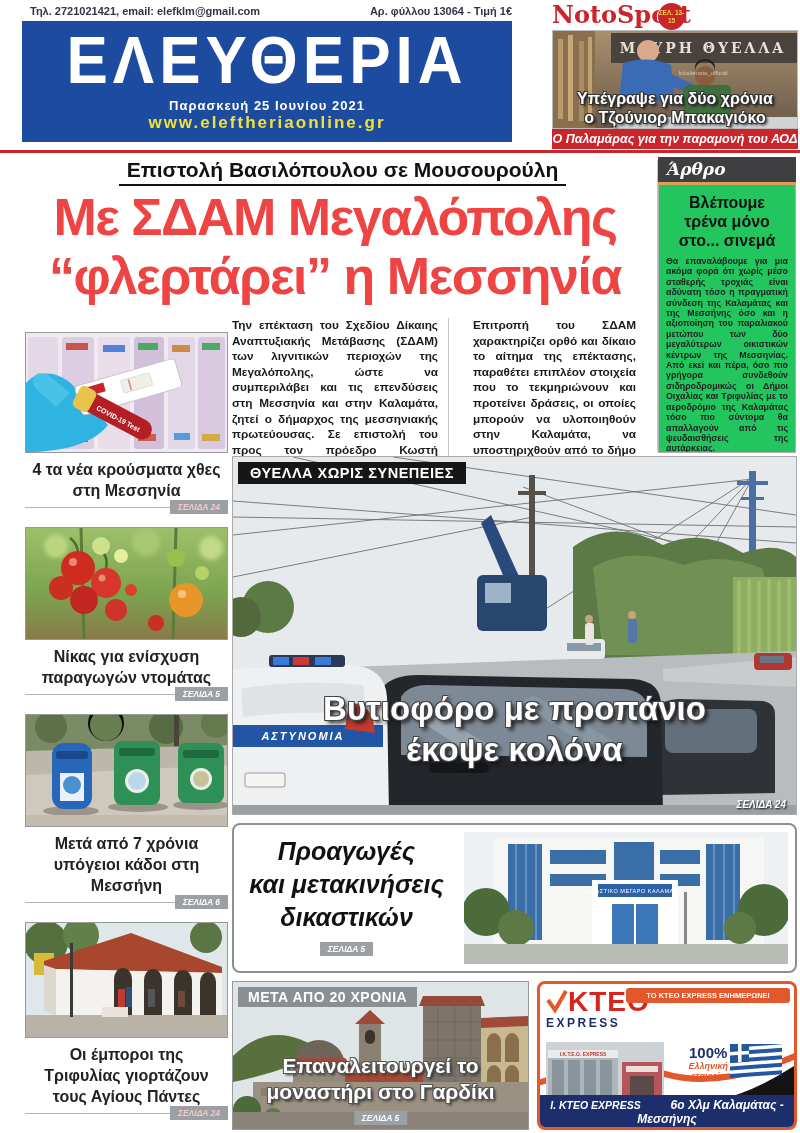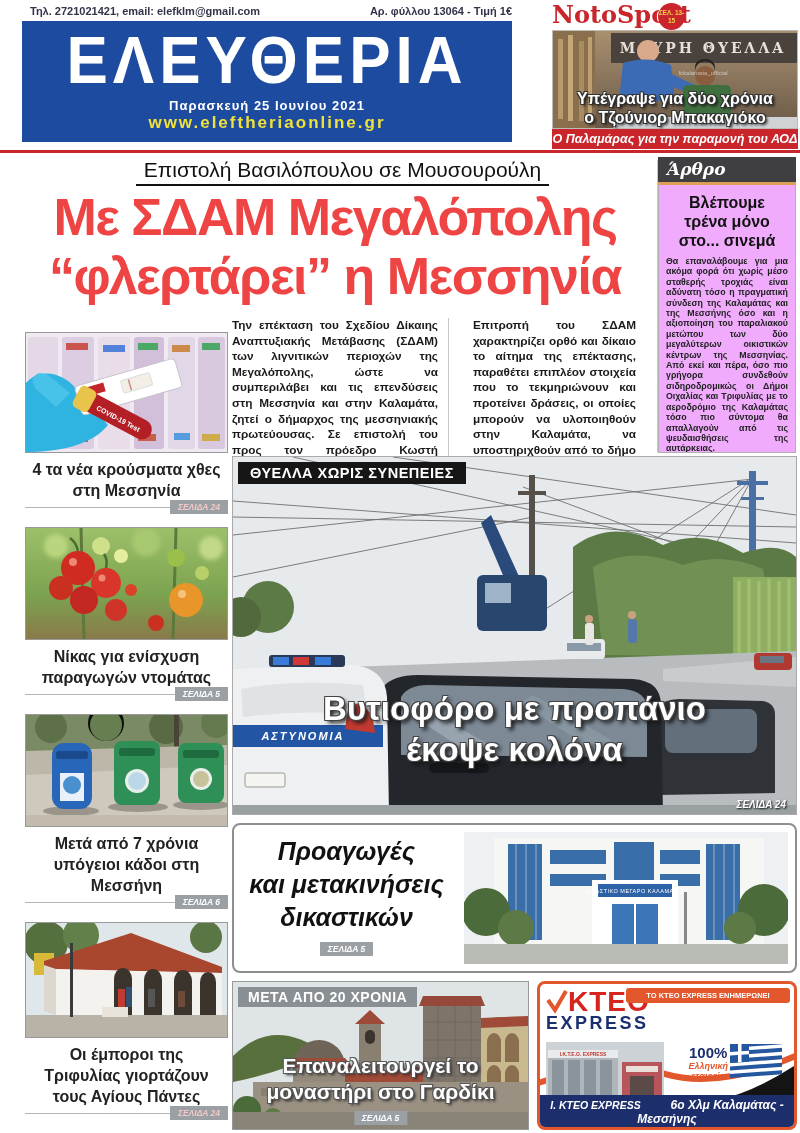--- a/index.html
+++ b/index.html
@@ -22,33 +22,33 @@
   .ns-badge { position:absolute; left:106px; top:1px; width:27px; height:27px; border-radius:50%; background:#c9252b; color:#f3d14c; font-size:6.5px; font-weight:bold; line-height:8px; display:flex; flex-direction:column; align-items:center; justify-content:center; text-align:center; }
   .ns-photo { position:absolute; left:0; top:28px; right:0; bottom:20px; overflow:hidden; border:1px solid #bbb; }
   .ns-headline { position:absolute; left:0; right:0; bottom:22px; text-align:center; color:#fff; font-weight:800; font-size:16px; line-height:18.5px;
     text-shadow:-1px -1px 0 #333,1px -1px 0 #333,-1px 1px 0 #333,1px 1px 0 #333,2px 2px 3px #000; }
   .ns-redbar { position:absolute; left:0; right:0; bottom:0; height:20px; background:#c9252b; color:#fff; font-style:italic; font-weight:bold; font-size:12.5px; text-align:center; line-height:20px; }
 
   .red-rule { position:absolute; left:0; top:150px; width:800px; height:3px; background:#c9252b; }
 
   
   .kicker-wrap { position:absolute; left:30px; top:158px; width:625px; text-align:center; }
-  .kicker { display:inline-block; font-size:21px; font-weight:400; color:#111; border-bottom:2px solid #111; padding:0 8px 2px; }
+  .kicker { display:inline-block; font-size:21px; font-weight:700; color:#111; border-bottom:2px solid #111; padding:0 8px 2px; }
   .headline { position:absolute; left:10px; top:188px; width:650px; text-align:center; color:#ef4444; font-weight:800; font-size:52px; line-height:59px; letter-spacing:-1.5px; }
   .lead-body { position:absolute; left:232px; top:318px; width:424px; display:flex; }
   .body-col { width:206px; font-size:11.8px; line-height:15.6px; font-weight:bold; color:#1a1a1a; text-align:justify; }
   .body-col.second { margin-left:10px; padding-left:24px; border-left:1px solid #c8c8c8; width:188px; }
   .pgref { float:right; font-weight:800; }
   .pgref .sq { color:#c9252b; }
 
   
   .arthro { position:absolute; left:658px; top:157px; width:138px; height:298px; }
   .ar-head { height:25px; background:#3f3f41; color:#fff; font-family:"DejaVu Serif", serif; font-style:italic; font-weight:bold; font-size:17px; line-height:24px; padding-left:9px; }
   .ar-rule { height:3px; background:#dd9e55; }
-  .ar-box { border:1px solid #b0b0b0; border-top:none; background:#f0abfc; height:268px; padding:5px 7px; overflow:hidden; }
+  .ar-box { border:1px solid #b0b0b0; border-top:none; background:#22c55e; height:268px; padding:5px 7px; overflow:hidden; }
   .ar-title { font-size:16px; line-height:19px; font-weight:800; text-align:center; margin:3px 0 6px; color:#111; }
   .ar-body { font-size:8.8px; line-height:10.4px; font-weight:bold; color:#222; text-align:justify; }
 
   
   .sidebar { position:absolute; left:25px; top:332px; width:203px; }
   .sb-item { margin-bottom:7px; }
   .sb-photo { border:1px solid #999; overflow:hidden; background:#ddd; }
   .sb-caption { padding:6px 6px 3px; text-align:center; font-size:16px; line-height:21px; font-weight:bold; color:#222; }
   .sb-pagerow { position:relative; border-top:1px solid #b5b5b5; height:13px; margin-top:3px; }
   .badge { position:absolute; right:0; top:-8px; background:#9aa0a4; color:#fff; font-style:italic; font-weight:bold; font-size:8.5px; padding:2px 8px; }
@@ -72,21 +72,21 @@
   .mn-label { position:absolute; top:5px; left:5px; background:#8a8f93; color:#fff; font-weight:800; font-size:14px; padding:2px 10px; letter-spacing:.5px; }
   .mn-headline { position:absolute; left:0; right:0; bottom:24px; text-align:center; color:#fff; font-weight:800; font-size:21px; line-height:26px;
     text-shadow:-1px -1px 0 #555,1px -1px 0 #555,-1px 1px 0 #555,1px 1px 0 #555,2px 2px 3px #222; }
   .mn-badge { position:absolute; bottom:4px; left:50%; transform:translateX(-50%); background:#9aa0a4; color:#fff; font-style:italic; font-weight:bold; font-size:8.5px; padding:2px 8px; }
 
   
   .kteo { position:absolute; left:537px; top:981px; width:260px; height:149px; background:#fff; border:3px solid #e2572b; border-radius:8px; overflow:hidden; }
   .kteo-deco { position:absolute; left:0; top:0; z-index:1; }
   .kteo-logo { position:absolute; left:6px; top:4px; z-index:3; }
   .kteo-kteo { display:inline-block; color:#d6251f; font-weight:800; font-size:28px; line-height:28px; letter-spacing:1px; }
-  .kteo-express { color:#1b2f6e; font-weight:800; font-size:18px; letter-spacing:2.5px; line-height:15px; }
+  .kteo-express { color:#1b2f6e; font-weight:800; font-size:12px; letter-spacing:2.5px; line-height:15px; }
   .kteo-topbar { position:absolute; right:4px; top:4px; z-index:3; width:164px; background:#e2572b; border-radius:3px; color:#fff; font-weight:bold; font-size:7.5px; text-align:center; padding:3px 0; }
   .kteo-msg { position:absolute; right:5px; top:22px; z-index:3; width:150px; text-align:center; color:#1b2f6e; font-weight:800; font-size:12.5px; line-height:16px; }
   .kteo-100 { position:absolute; right:66px; top:60px; z-index:3; text-align:center; }
   .kteo-100 .pct { color:#1b2f6e; font-weight:800; font-size:15px; }
   .kteo-100 .gr { color:#e2572b; font-style:italic; font-weight:bold; font-size:9px; line-height:10px; }
   .kteo-flag { position:absolute; right:12px; top:60px; z-index:3; }
   .kteo-building { position:absolute; left:6px; top:58px; z-index:2; }
   .kteo-bottom { position:absolute; left:0; right:0; bottom:0; height:32px; background:#1c2e6b; z-index:4; color:#fff; text-align:center; font-style:italic; }
   .kteo-b1 { font-size:10.5px; font-weight:800; padding-top:3px; }
   .kteo-b1 .addr { font-size:12px; font-weight:bold;margin-left:24px; }

